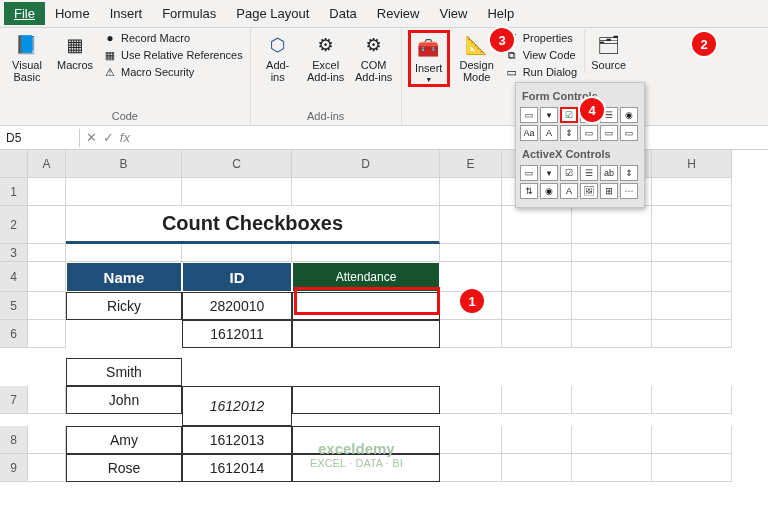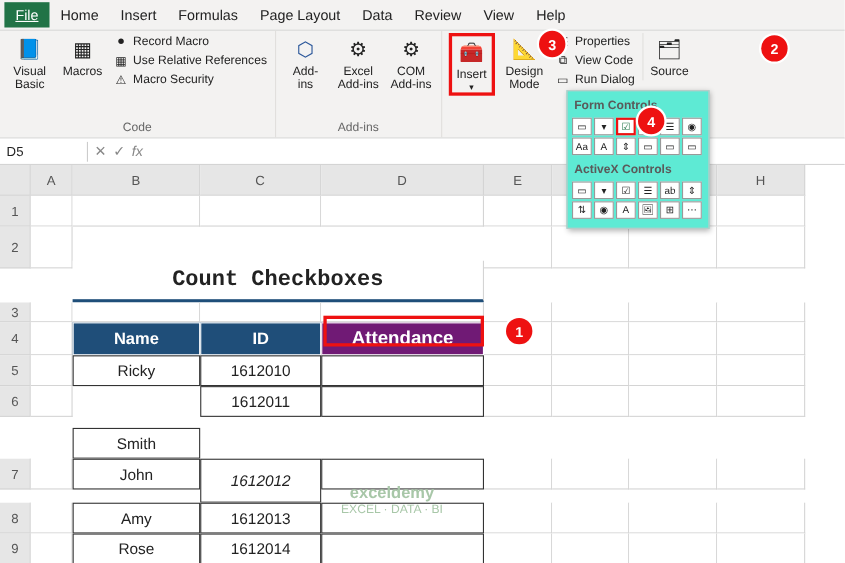--- a/index.html
+++ b/index.html
@@ -18,41 +18,41 @@
 .group-label { text-align: center; font-size: 11px; color: #666; padding: 2px 0 3px; }
 .big-btn { display: flex; flex-direction: column; align-items: center; gap: 1px; font-size: 11px; padding: 2px; cursor: pointer; width: 42px; }
 .big-btn .ic { width: 26px; height: 26px; display: flex; align-items: center; justify-content: center; font-size: 18px; }
 .sm-row { display: flex; flex-direction: column; gap: 1px; font-size: 11px; }
 .sm-row div { display: flex; align-items: center; gap: 4px; padding: 1px; cursor: pointer; white-space: nowrap; }
 .sm-ic { width: 14px; height: 14px; display: inline-flex; align-items: center; justify-content: center; font-size: 11px; }
 
 .insert-btn { border: 3px solid #e11; padding: 2px 2px 0; }
 
 
-.dropdown { position: absolute; top: 82px; left: 515px; width: 130px; background: #5eead4; border: 1px solid #c6c6c6; box-shadow: 1px 2px 5px rgba(0,0,0,.3); padding: 4px; z-index: 20; }
+.dropdown { position: absolute; top: 82px; left: 515px; width: 130px; background: #e5e5e5; border: 1px solid #c6c6c6; box-shadow: 1px 2px 5px rgba(0,0,0,.3); padding: 4px; z-index: 20; }
 .dd-title { font-weight: 600; font-size: 11px; color: #5a5a5a; padding: 3px 2px; }
 .dd-grid { display: grid; grid-template-columns: repeat(6, 18px); gap: 2px; padding: 2px 0 4px; }
 .dd-grid span { width: 18px; height: 16px; border: 1px solid #999; display: flex; align-items: center; justify-content: center; font-size: 9px; background: #fff; cursor: pointer; }
 .dd-grid span.cb { border: 2px solid #e11; color: #217346; }
 
 
 .fxbar { display: flex; align-items: center; height: 24px; border-bottom: 1px solid #d4d4d4; background: #fff; }
 .namebox { width: 80px; border-right: 1px solid #ccc; padding: 2px 6px; font-size: 12px; }
 .fx-icons { display: flex; gap: 6px; padding: 0 6px; color: #888; }
 .fx-input { flex: 1; padding: 2px 6px; }
 
 
 .sheet { display: grid; grid-template-columns: 28px 38px 116px 110px 148px 62px 70px 80px 80px; position: relative; }
 .colhdr, .rowhdr, .cell { border-right: 1px solid #d4d4d4; border-bottom: 1px solid #d4d4d4; height: 28px; display: flex; align-items: center; justify-content: center; font-size: 12px; }
 .colhdr, .rowhdr, .corner { background: #e6e6e6; color: #555; }
 .corner { border-right: 1px solid #d4d4d4; border-bottom: 1px solid #d4d4d4; }
 .cell { background: #fff; }
 
 
-.tbl-title { font-family: Liberation Mono, monospace; font-size: 20px; font-weight: bold; justify-content: center; grid-column: 3 / 6; border-bottom: 3px solid #1f4e79; height: 38px; margin-top: 31px; }
+.tbl-title { font-family: Liberation Sans, sans-serif; font-size: 20px; font-weight: bold; justify-content: center; grid-column: 3 / 6; border-bottom: 3px solid #1f4e79; height: 38px; }
 
 
 .callout { position: absolute; width: 24px; height: 24px; border-radius: 50%; background: #e11; color: #fff; font-weight: bold; display: flex; align-items: center; justify-content: center; font-size: 13px; z-index: 30; box-shadow: 0 0 0 2px #fff; }
 .redbox1 { position: absolute; border: 3px solid #e11; z-index: 15; }
 
 .watermark { position: absolute; left: 310px; top: 440px; color: #a8c7a8; font-size: 11px; z-index: 5; text-align: center; }
 .watermark .w1 { font-size: 15px; font-weight: 600; }
 </style>
 </head>
 <body>
@@ -230,29 +230,29 @@
     <div class="cell" style="height: 18px;"></div>
     <div class="cell" style="height: 18px;"></div>
     <div class="cell" style="height: 18px;"></div>
     <div class="cell" style="height: 18px;"></div>
     <div class="cell" style="height: 18px;"></div>
     <div class="cell" style="height: 18px;"></div>
     <div class="rowhdr" style="height: 30px;">4</div>
     <div class="cell" style="height: 30px;"></div>
     <div class="cell" style="height: 30px; background: rgb(31, 78, 121); color: rgb(255, 255, 255); font-weight: bold; font-size: 15px; border: 1px solid rgb(255, 255, 255);">Name</div>
     <div class="cell" style="height: 30px; background: rgb(31, 78, 121); color: rgb(255, 255, 255); font-weight: bold; font-size: 15px; border: 1px solid rgb(255, 255, 255);">ID</div>
-    <div class="cell" style="height: 30px; background: #701a75; color: rgb(255, 255, 255); font-weight: bold; font-size: 17px; border: 1px solid rgb(255, 255, 255);">Attendance</div>
+    <div class="cell" style="height: 30px; background: #14532d; color: rgb(255, 255, 255); font-weight: normal; font-size: 12px; border: 1px solid rgb(255, 255, 255);">Attendance</div>
     <div class="cell" style="height: 30px;"></div>
     <div class="cell" style="height: 30px;"></div>
     <div class="cell" style="height: 30px;"></div>
     <div class="cell" style="height: 30px;"></div>
     <div class="rowhdr" style="height: 28px;">5</div>
     <div class="cell" style="height: 28px;"></div>
     <div class="cell" style="height: 28px; border: 1px solid rgb(51, 51, 51); font-size: 14px;">Ricky</div>
-    <div class="cell" style="height: 28px; border: 1px solid rgb(51, 51, 51); font-size: 14px;">1612010</div>
+    <div class="cell" style="height: 28px; border: 1px solid rgb(51, 51, 51); font-size: 14px;">2820010</div>
     <div class="cell" style="height: 28px; border: 1px solid rgb(51, 51, 51);"></div>
     <div class="cell" style="height: 28px;"></div>
     <div class="cell" style="height: 28px;"></div>
     <div class="cell" style="height: 28px;"></div>
     <div class="cell" style="height: 28px;"></div>
     <div class="rowhdr" style="height: 28px;">6</div>
     <div class="cell" style="height: 28px;"></div>
     <div class="cell" style="height: 28px; border: 1px solid rgb(51, 51, 51); font-size: 14px; margin-top: 38px;">Smith</div>
     <div class="cell" style="height: 28px; border: 1px solid rgb(51, 51, 51); font-size: 14px;">1612011</div>
     <div class="cell" style="height: 28px; border: 1px solid rgb(51, 51, 51);"></div>

